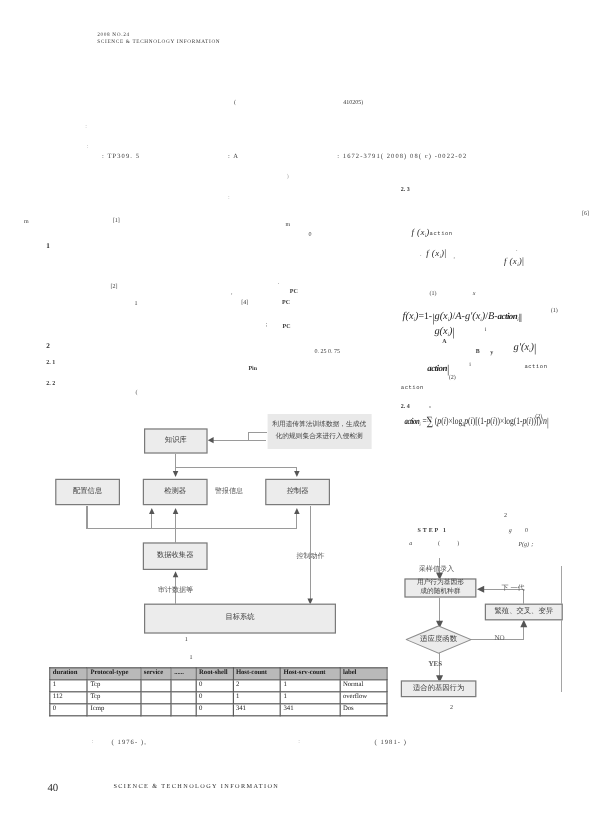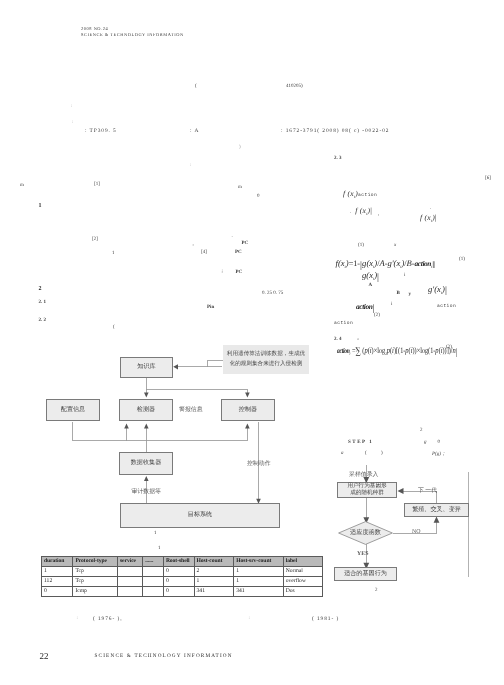--- a/index.html
+++ b/index.html
@@ -333,16 +333,16 @@
       <span>适合的基因行为</span>
     </div>
     <div class="abs t5" style="left:375px;top:588px;">2</div>
   </div>
 
   <div class="abs t5 pale" style="left:76.5px;top:616px;">:</div>
   <div class="abs meta-id" style="left:93px;top:616px;">( 1976- ),</div>
   <div class="abs t5 pale" style="left:248.5px;top:616px;">:</div>
   <div class="abs meta-id" style="left:312px;top:616px;">( 1981- )</div>
 
-  <div class="abs fnum" style="left:39.5px;top:650.5px;">22</div>
+  <div class="abs fnum" style="left:39.5px;top:650.5px;">40</div>
   <div class="abs fjrn" style="left:94.5px;top:652.5px;">SCIENCE  &amp;  TECHNOLOGY  INFORMATION</div>
 
 </div>
 
 </body></html>

